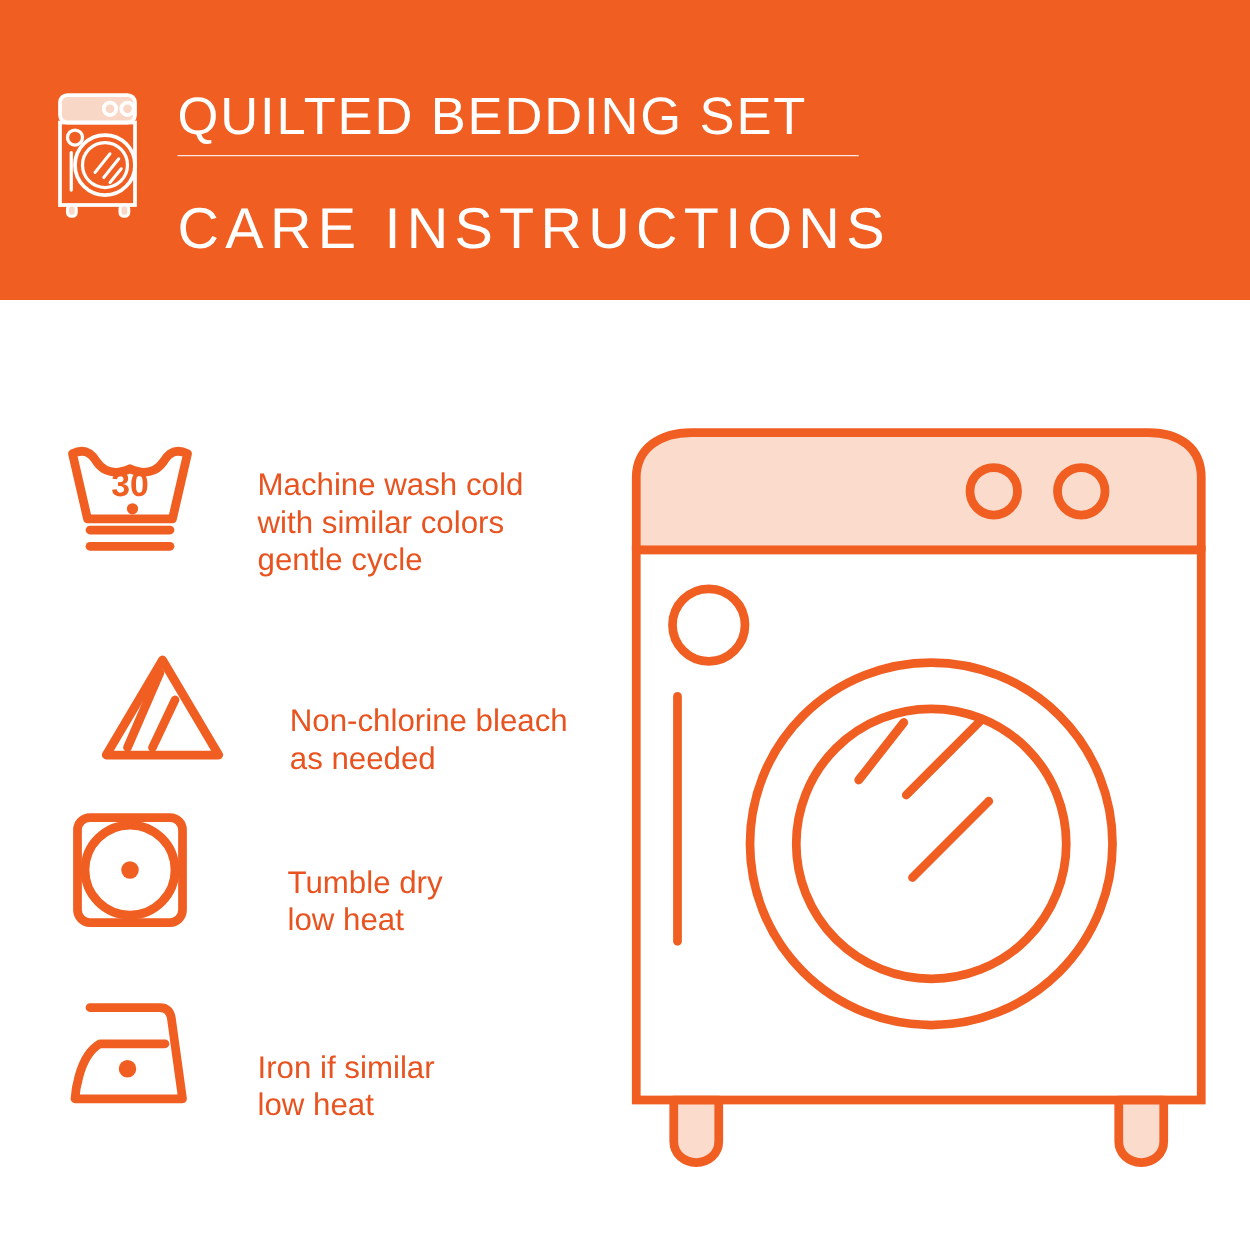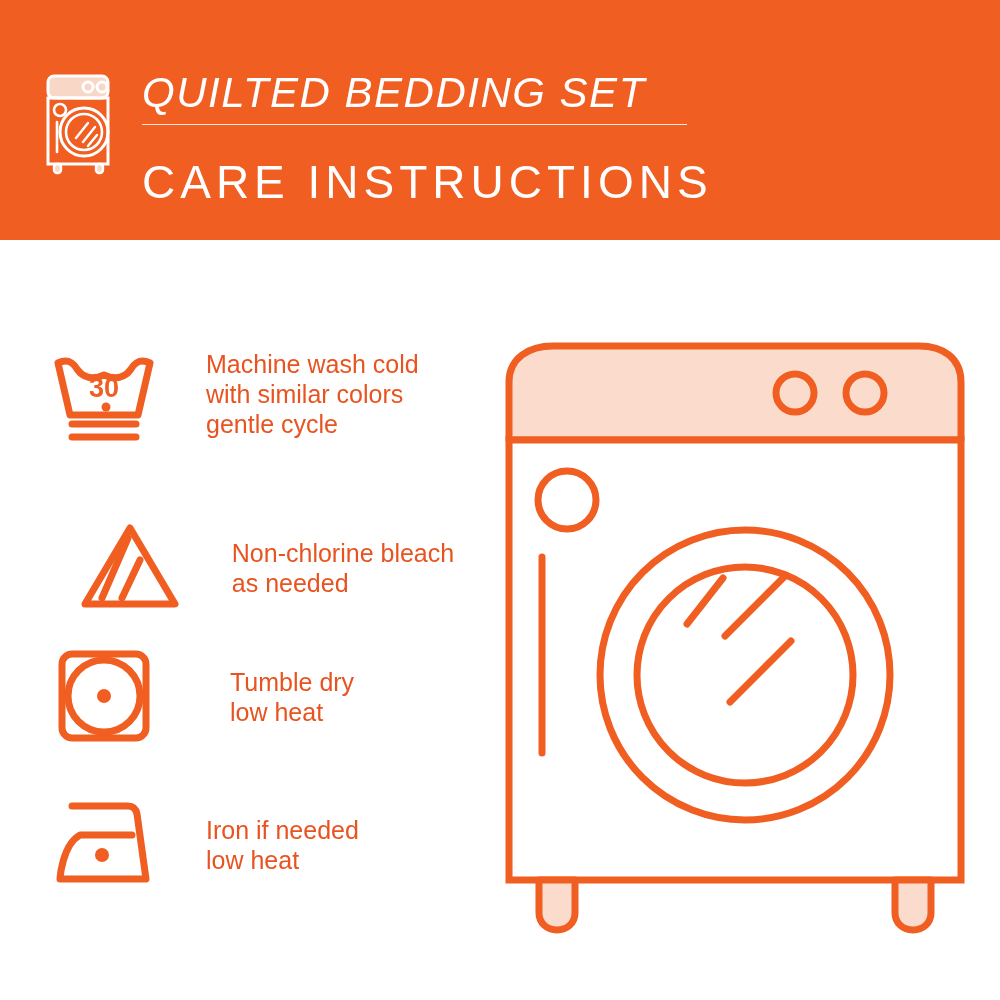--- a/index.html
+++ b/index.html
@@ -42,21 +42,20 @@
     top: 70px;
     width: 600px;
   }
   #title-primary {
     color: #FFFFFF;
     font-size: 42px;
     font-weight: 300;
     letter-spacing: 1.5px;
     line-height: 46px;
     white-space: nowrap;
-    font-style: italic;
   }
   #title-divider {
     width: 545px;
     height: 1px;
     background: rgba(255,255,255,0.85);
     margin: 8px 0 6px 0;
   }
   #title-secondary {
     color: #FFFFFF;
     font-size: 46px;
@@ -81,20 +80,21 @@
     flex: 0 0 108px;
   }
   .care-text {
     margin-left: 48px;
     color: #E8531F;
     font-size: 25px;
     line-height: 30px;
     font-weight: 400;
     padding-top: 4px;
     white-space: pre-line;
+    margin-top: 24px;
   }
   #care-row-0 { top: 345px; }
   #care-row-1 { top: 516px; justify-content: center; }
   #care-row-2 { top: 645px; gap: 24px; }
   #care-row-3 { top: 793px; }
   #care-row-1 .care-text,
   #care-row-3 .care-text { padding-top: 22px; }
   #care-row-2 .care-text { padding-top: 22px; }
 
   
@@ -169,21 +169,21 @@
     <div class="care-text">Tumble dry
 low heat</div>
   </div>
 
   <div class="care-row" id="care-row-3">
     <svg class="care-symbol" viewBox="0 0 108 100">
       <path d="M22 13 L 78 13 C 83 13, 86 16, 87 21 L 96 86 L 10 86
                C 10 86, 12 52, 30 42 L 82 42" fill="none" stroke="#F05E22" stroke-width="7" stroke-linejoin="round" stroke-linecap="round"></path>
       <circle cx="52" cy="62" r="7" fill="#F05E22"></circle>
     </svg>
-    <div class="care-text">Iron if needed
+    <div class="care-text">Iron if similar
 low heat</div>
   </div>
 
   <svg id="washer-illustration" viewBox="0 0 480 610">
 
     <path d="M14 52 C 14 28, 34 16, 58 16 L 424 16 C 448 16, 466 28, 466 52 L 466 110 L 14 110 Z" fill="#FBDCCC" stroke="#F05E22" stroke-width="7" stroke-linejoin="round"></path>
 
     <circle cx="300" cy="63" r="19" fill="#FBDCCC" stroke="#F05E22" stroke-width="7"></circle>
     <circle cx="370" cy="63" r="19" fill="#FBDCCC" stroke="#F05E22" stroke-width="7"></circle>
 

